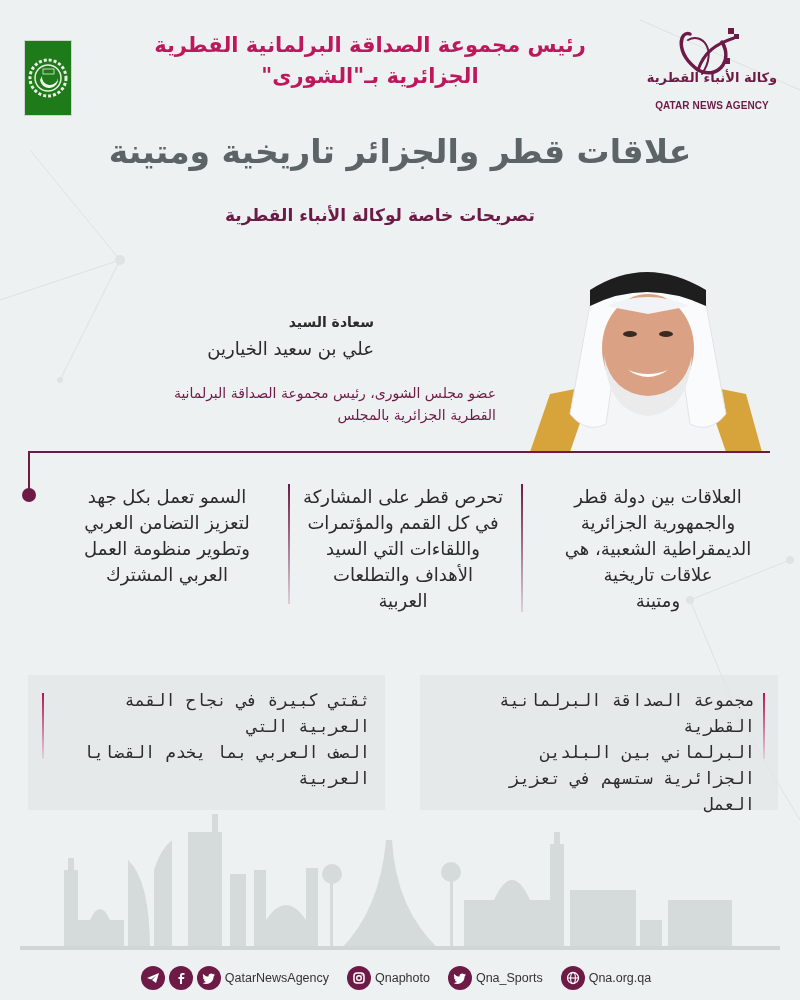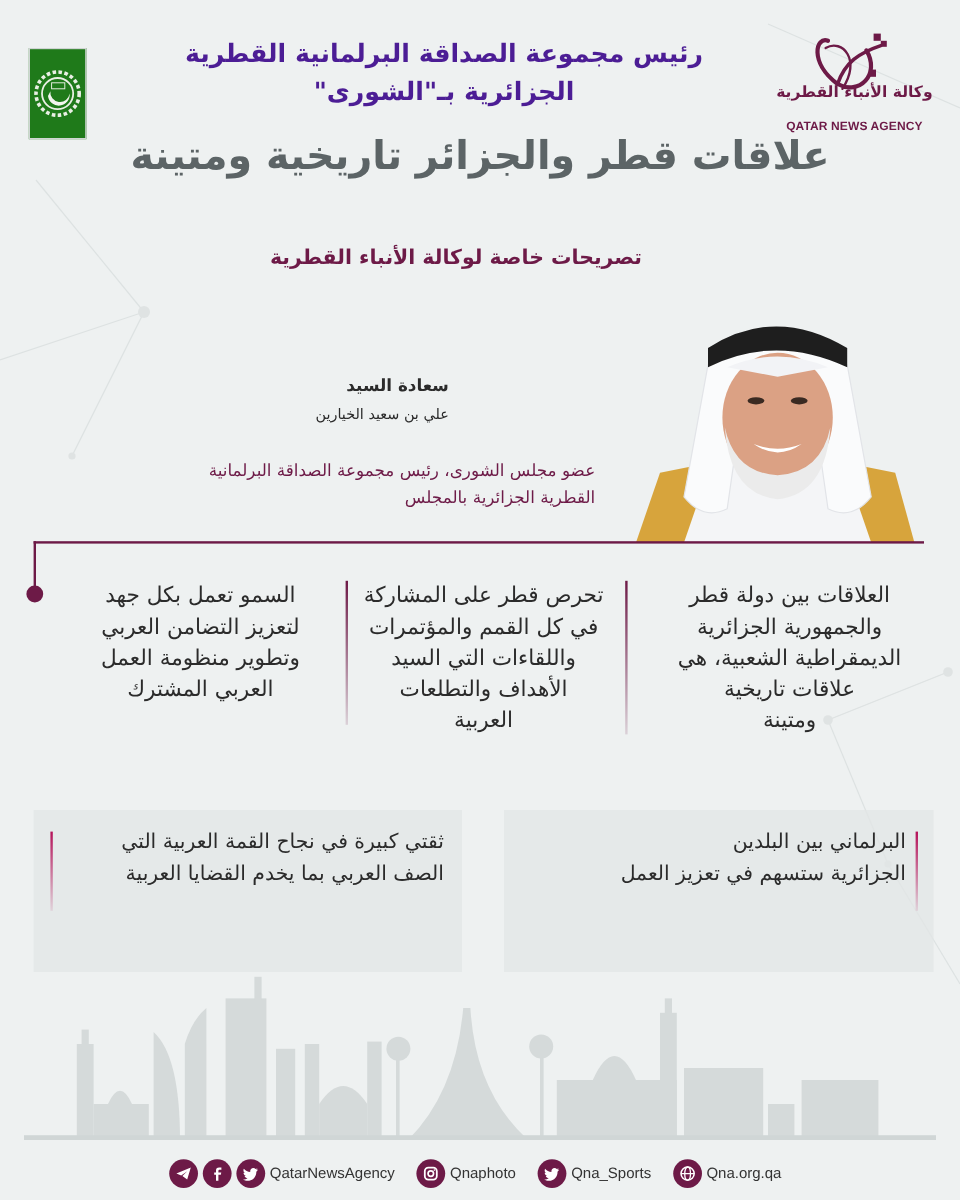--- a/index.html
+++ b/index.html
@@ -27,42 +27,42 @@
       left: 642px; top: 70px; width: 140px; text-align: center;
       font-size: 13px; font-weight: bold; color: #6d1a47;
     }
     .qna-en {
       left: 642px; top: 100px; width: 140px; text-align: center;
       font-size: 10px; font-weight: bold; color: #6d1a47; letter-spacing: 0.1px;
       font-family: "Liberation Sans", sans-serif;
     }
     .main-sub {
       left: 100px; top: 30px; width: 540px; text-align: center;
-      font-size: 21px; font-weight: bold; color: #4c1d95; line-height: 31px;
+      font-size: 21px; font-weight: bold; color: #be185d; line-height: 31px;
     }
     .headline {
-      left: 60px; top: 110px; width: 680px; text-align: center;
+      left: 60px; top: 132px; width: 680px; text-align: center;
       font-size: 33px; font-weight: bold; color: #5c6466;
     }
     .exclusive {
       left: 150px; top: 205px; width: 460px; text-align: center;
       font-size: 17px; font-weight: bold; color: #6d1a47;
     }
 
     
     .photo {
       left: 520px; top: 244px; width: 252px; height: 208px; overflow: hidden;
     }
     .honor {
       left: 200px; top: 314px; width: 174px; text-align: right;
       font-size: 14px; font-weight: bold; color: #2b2b2b;
     }
     .name {
       left: 160px; top: 338px; width: 214px; 
-      font-size: 12px; color: #2b2b2b;
+      font-size: 18px; color: #2b2b2b;
     }
     .role {
       left: 120px; top: 382px; width: 376px; text-align: right;
       font-size: 14px; color: #6d1a47; line-height: 22px;
     }
 
     
     .tl-h { left: 28px; top: 451px; width: 742px; height: 2px; background: #6d1a47; }
     .tl-v { left: 28px; top: 451px; width: 2px; height: 44px; background: #6d1a47; }
     .tl-dot { left: 22px; top: 488px; width: 14px; height: 14px; border-radius: 50%; background: #6d1a47; }
@@ -70,21 +70,21 @@
     .col {
       font-size: 18px; line-height: 26px; text-align: center; color: #2b2b2b;
     }
 
     
     .box {
       background: rgba(225,229,229,0.75);
       top: 675px; height: 135px;
     }
     .box-bar { width: 2px; background: linear-gradient(#b5135a, rgba(181,19,90,0.1)); }
-    .box-text { font-size: 17px; line-height: 26px; color: #2b2b2b; text-align: right; }
+    .box-text { font-size: 17px; line-height: 26px; color: #2b2b2b; text-align: right; font-family: Liberation Mono, monospace; }
 
     
     .footer {
       left: 0; top: 955px; width: 800px; height: 45px;
       display: flex; justify-content: center; gap: 10px;
       direction: ltr;
     }
     .ico {
       width: 24px; height: 24px; border-radius: 50%; background: #6d1a47;
       display: inline-flex; align-items: center; justify-content: center;
@@ -203,20 +203,21 @@
 <div class="abs col rtl" style="left:62px; top:484px; width:210px;">
   <div>السمو تعمل بكل جهد</div>
   <div>لتعزيز التضامن العربي</div>
   <div>وتطوير منظومة العمل</div>
   <div>العربي المشترك</div>
 </div>
 
 <div class="abs box" style="left:420px; width:358px;"></div>
 <div class="abs box-bar" style="left:763px; top:693px; height:66px;"></div>
 <div class="abs box-text rtl" style="left:450px; top:689px; width:305px;">
+  <div>مجموعة الصداقة البرلمانية القطرية</div>
   <div>البرلماني بين البلدين</div>
   <div>الجزائرية ستسهم في تعزيز العمل</div>
 </div>
 
 <div class="abs box" style="left:28px; width:357px;"></div>
 <div class="abs box-bar" style="left:42px; top:693px; height:66px;"></div>
 <div class="abs box-text rtl" style="left:50px; top:689px; width:320px;">
   <div>ثقتي كبيرة في نجاح القمة العربية التي</div>
   <div>الصف العربي بما يخدم القضايا العربية</div>
 </div>

